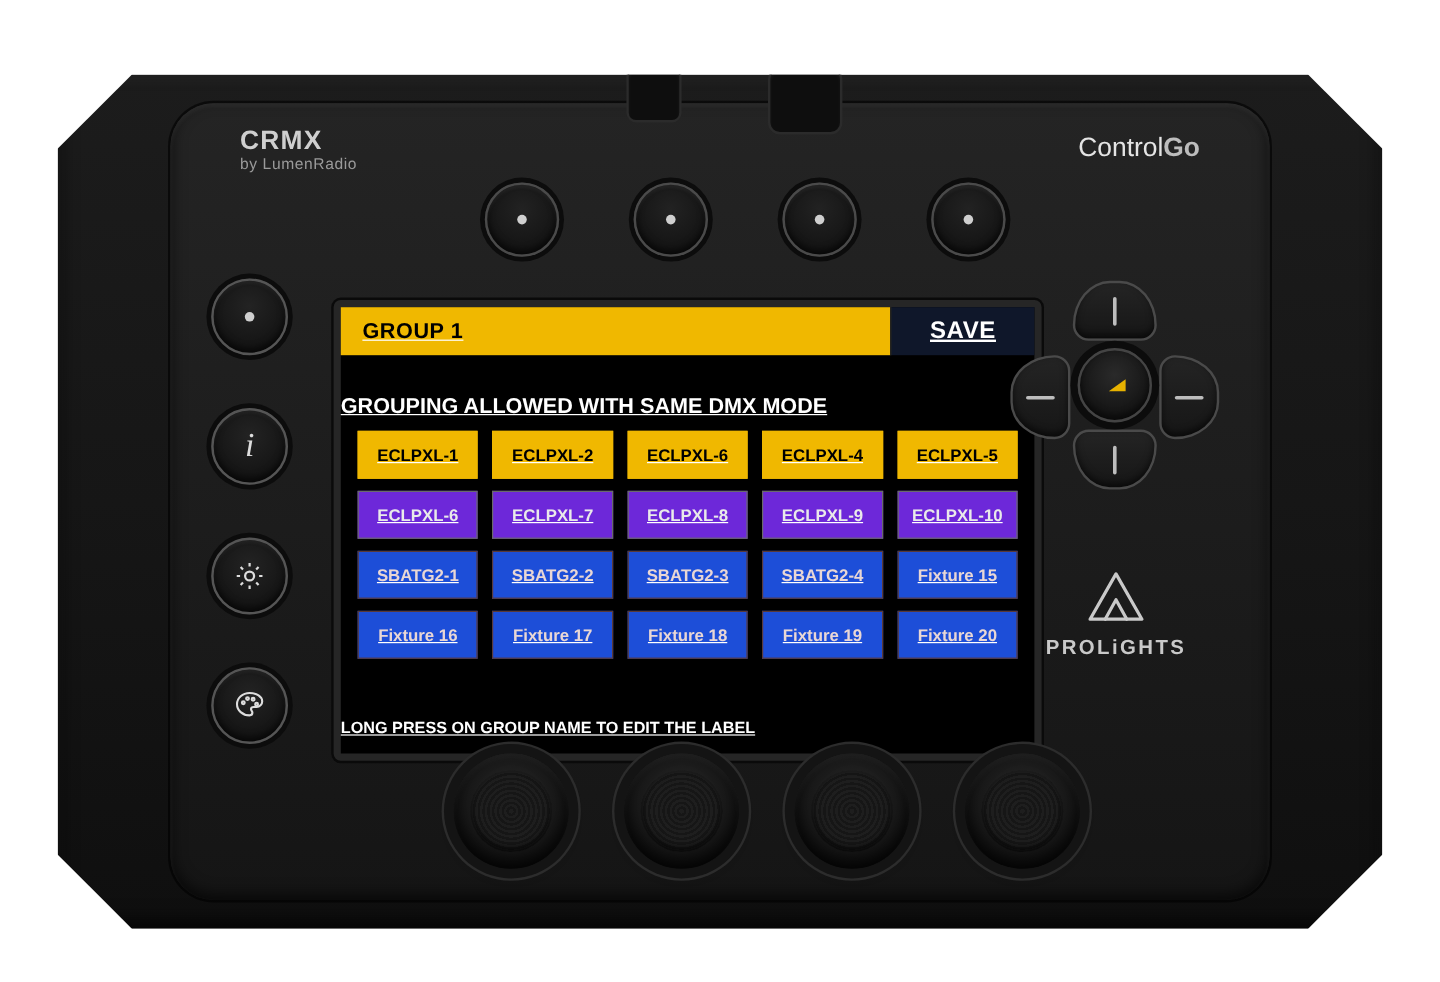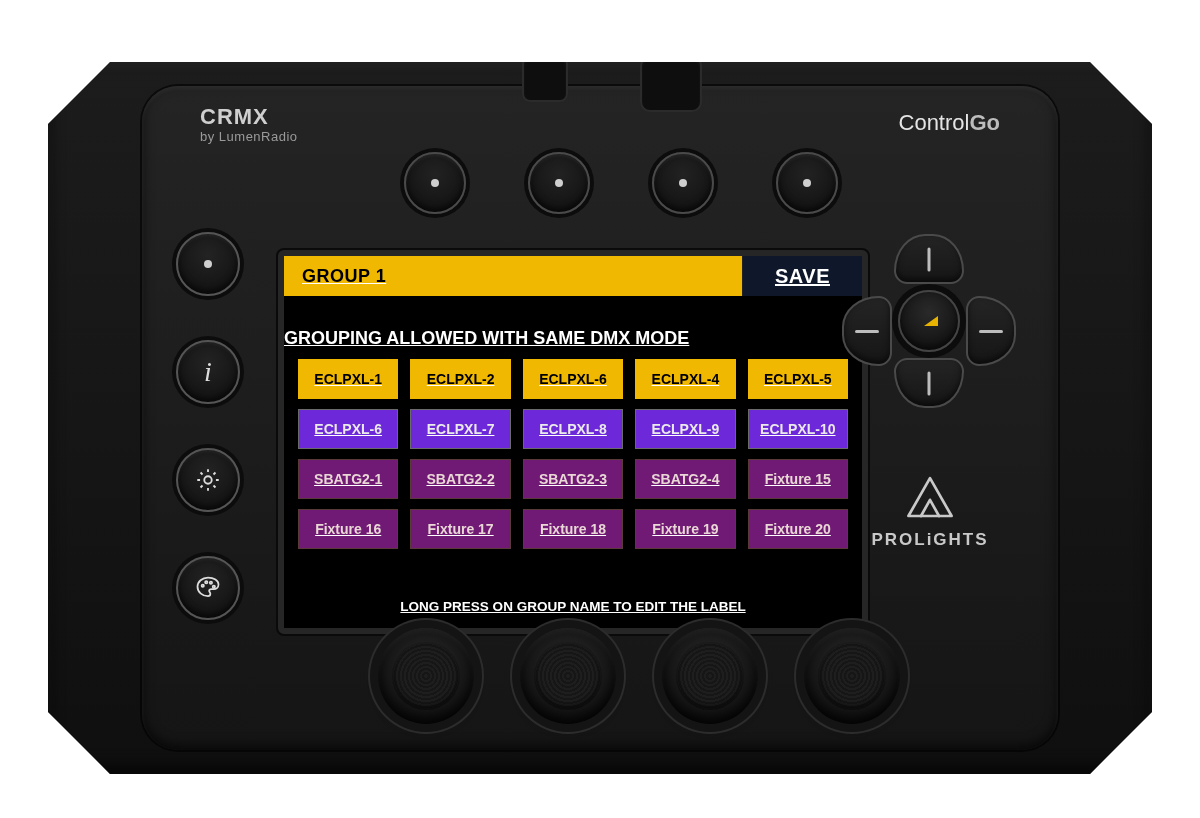--- a/index.html
+++ b/index.html
@@ -102,23 +102,23 @@
   .fixture-grid {
     padding: 0 14px; display:grid; grid-template-columns: repeat(5, 1fr);
     gap: 10px 12px;
   }
   .fx {
     height:40px; display:flex; align-items:center; justify-content:center;
     font-size:14px; font-weight:700; border:1px solid #6a6a6a;
     background:#6d28d9; color:#eaeaea;
   }
   .fx.sel { background:#f0b800; color:#000; border-color:#f0b800; font-weight:800; }
-  .fx.family-b { background:#701a75; border-color:#5a3a39; color:#e9d7d5; }
+  .fx.family-b { background:#1d4ed8; border-color:#5a3a39; color:#e9d7d5; }
   .screen-footer {
-    margin-top:auto; text-align:center; color:#fff; font-size:13.5px; font-weight:700;
+    margin-top:auto; text-align:left; color:#fff; font-size:13.5px; font-weight:700;
     padding:12px 0 14px;
   }
 
   
   .dpad { position:absolute; right: 44px; top: 150px; width:170px; height:170px; }
   .dpad .center {
     position:absolute; left:50%; top:50%; width:62px; height:62px; margin:-31px 0 0 -31px;
     border-radius:50%;
     background: radial-gradient(circle at 50% 35%, #2a2a2a, #141414 70%);
     border:2px solid #444; box-shadow: inset 0 -3px 6px rgba(0,0,0,.6), 0 0 0 6px #0c0c0c;

